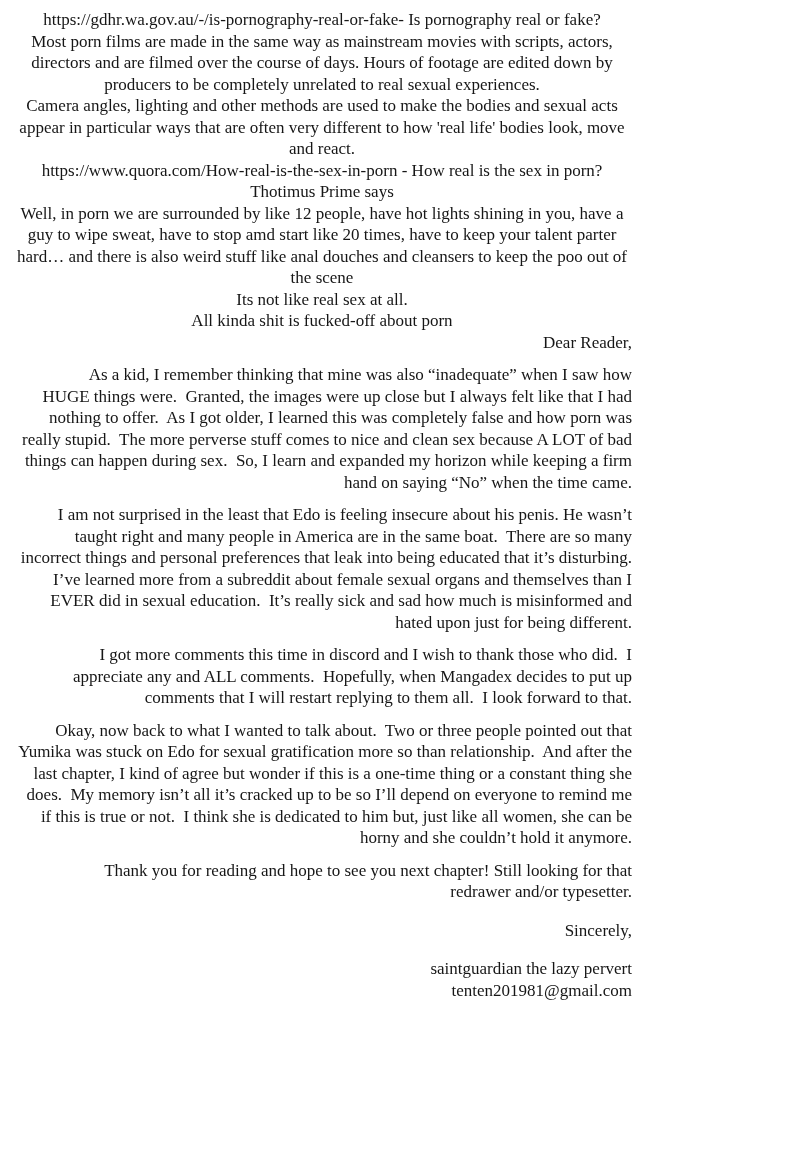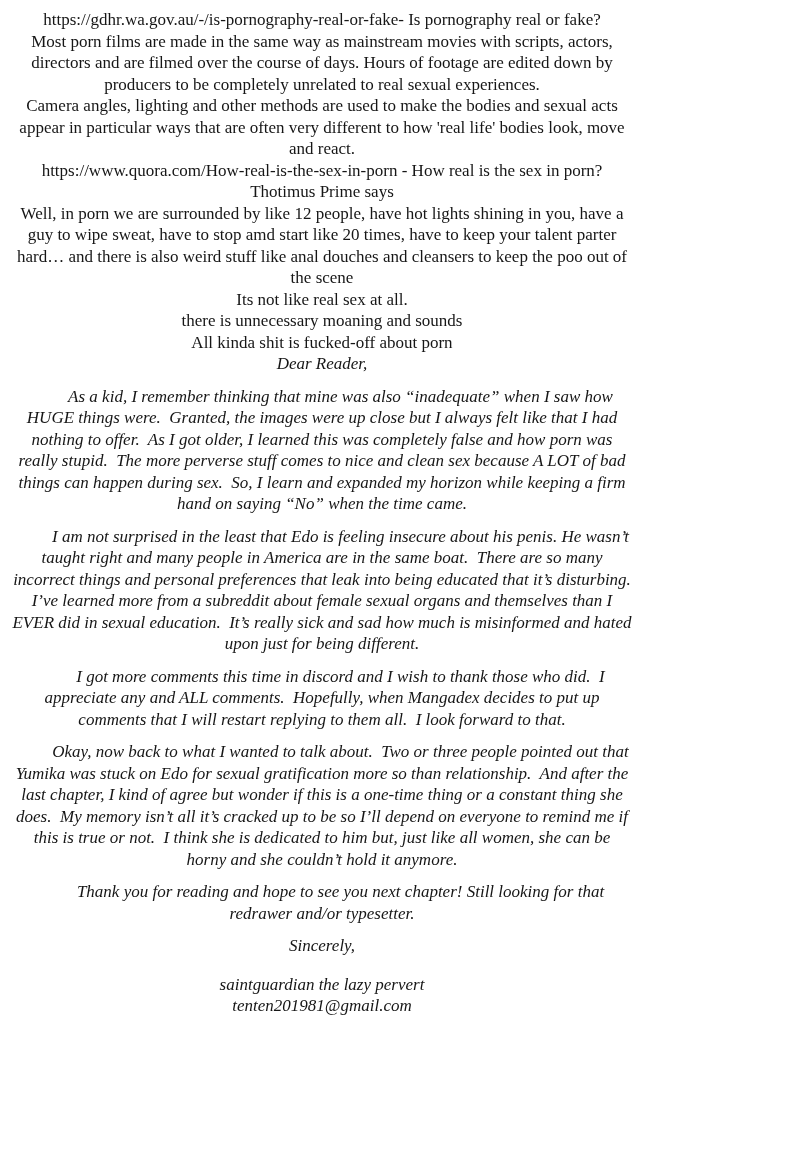--- a/index.html
+++ b/index.html
@@ -21,33 +21,32 @@
     line-height: 21.5px;
     overflow: hidden;
   }
   .quotes p {
     margin: 0;
     text-align: center;
     white-space: pre-wrap;
   }
   .letter p {
     margin: 0;
-    text-align: center;
+    text-align: right;
     white-space: pre-wrap;
-    font-style: italic;
   }
   .letter .salutation {
     margin-top: 0;
   }
   .letter .body-para {
     margin-top: 11px;
     text-indent: 37px;
   }
   .letter .closing {
-    margin-top: 11px;
+    margin-top: 17px;
   }
   .letter .signature-name {
     margin-top: 17px;
   }
   .letter .signature-email {
     margin-top: 0;
   }
 </style>
 </head>
 <body>
@@ -55,21 +54,20 @@
 <div class="page">
 
   <div class="quotes">
     <p>https://gdhr.wa.gov.au/-/is-pornography-real-or-fake- Is pornography real or fake?</p>
     <p>Most porn films are made in the same way as mainstream movies with scripts, actors, directors and are filmed over the course of days. Hours of footage are edited down by producers to be completely unrelated to real sexual experiences.</p>
     <p>Camera angles, lighting and other methods are used to make the bodies and sexual acts appear in particular ways that are often very different to how 'real life' bodies look, move and react.</p>
     <p>https://www.quora.com/How-real-is-the-sex-in-porn - How real is the sex in porn?</p>
     <p>Thotimus Prime says</p>
     <p>Well, in porn we are surrounded by like 12 people, have hot lights shining in you, have a guy to wipe sweat, have to stop amd start like 20 times, have to keep your talent parter hard… and there is also weird stuff like anal douches and cleansers to keep the poo out of the scene</p>
     <p>Its not like real sex at all.</p>
-    <p>there is unnecessary moaning and sounds</p>
     <p>All kinda shit is fucked-off about porn</p>
   </div>
 
   <div class="letter">
     <p class="salutation">Dear Reader,</p>
     <p class="body-para">As a kid, I remember thinking that mine was also “inadequate” when I saw how HUGE things were.  Granted, the images were up close but I always felt like that I had nothing to offer.  As I got older, I learned this was completely false and how porn was really stupid.  The more perverse stuff comes to nice and clean sex because A LOT of bad things can happen during sex.  So, I learn and expanded my horizon while keeping a firm hand on saying “No” when the time came.</p>
     <p class="body-para">I am not surprised in the least that Edo is feeling insecure about his penis. He wasn’t taught right and many people in America are in the same boat.  There are so many incorrect things and personal preferences that leak into being educated that it’s disturbing.  I’ve learned more from a subreddit about female sexual organs and themselves than I EVER did in sexual education.  It’s really sick and sad how much is misinformed and hated upon just for being different.</p>
     <p class="body-para">I got more comments this time in discord and I wish to thank those who did.  I appreciate any and ALL comments.  Hopefully, when Mangadex decides to put up comments that I will restart replying to them all.  I look forward to that.</p>
     <p class="body-para">Okay, now back to what I wanted to talk about.  Two or three people pointed out that Yumika was stuck on Edo for sexual gratification more so than relationship.  And after the last chapter, I kind of agree but wonder if this is a one-time thing or a constant thing she does.  My memory isn’t all it’s cracked up to be so I’ll depend on everyone to remind me if this is true or not.  I think she is dedicated to him but, just like all women, she can be horny and she couldn’t hold it anymore.</p>
     <p class="body-para">Thank you for reading and hope to see you next chapter! Still looking for that redrawer and/or typesetter.</p>

